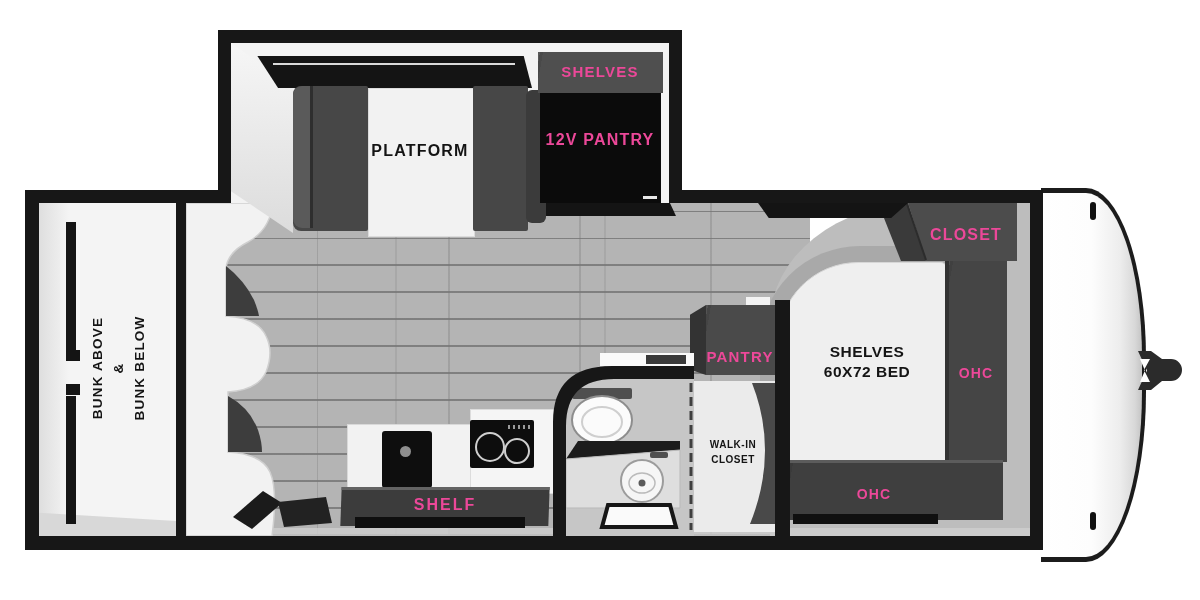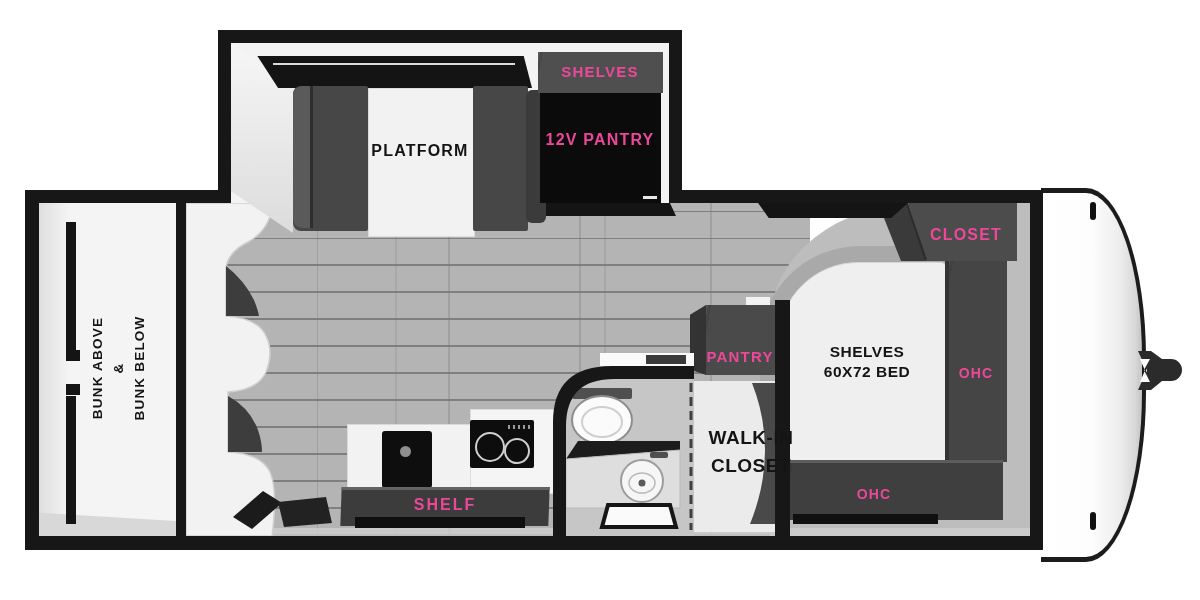--- a/index.html
+++ b/index.html
@@ -142,21 +142,21 @@
 
   <div class="lbl dark" style="left:119px;top:368px;font-size:13.5px;line-height:1.55;transform:translate(-50%,-50%) rotate(-90deg);">
     <div>BUNK ABOVE</div>
     <div>&amp;</div>
     <div>BUNK BELOW</div>
   </div>
 
   <div class="lbl light" style="left:445px;top:505px;font-size:16px;letter-spacing:2px;">SHELF</div>
 
   <div class="lbl light" style="left:740px;top:341px;font-size:15px;margin-top:16px;">PANTRY</div>
-  <div class="lbl dark" style="left:733px;top:452px;font-size:19px;letter-spacing:.5px;line-height:1.45;margin-left:18px;">
+  <div class="lbl dark" style="left:733px;top:452px;font-size:10px;letter-spacing:.5px;line-height:1.45;">
     <div>WALK-IN</div>
     <div>CLOSET</div>
   </div>
 
   <div class="lbl light" style="left:966px;top:227px;font-size:16px;margin-top:8px;">CLOSET</div>
   <div class="lbl dark" style="left:867px;top:362px;font-size:15.5px;letter-spacing:.5px;line-height:1.3;">
     <div>SHELVES</div>
     <div>60X72 BED</div>
   </div>
   <div class="lbl light" style="left:976px;top:373px;font-size:14px;">OHC</div>

